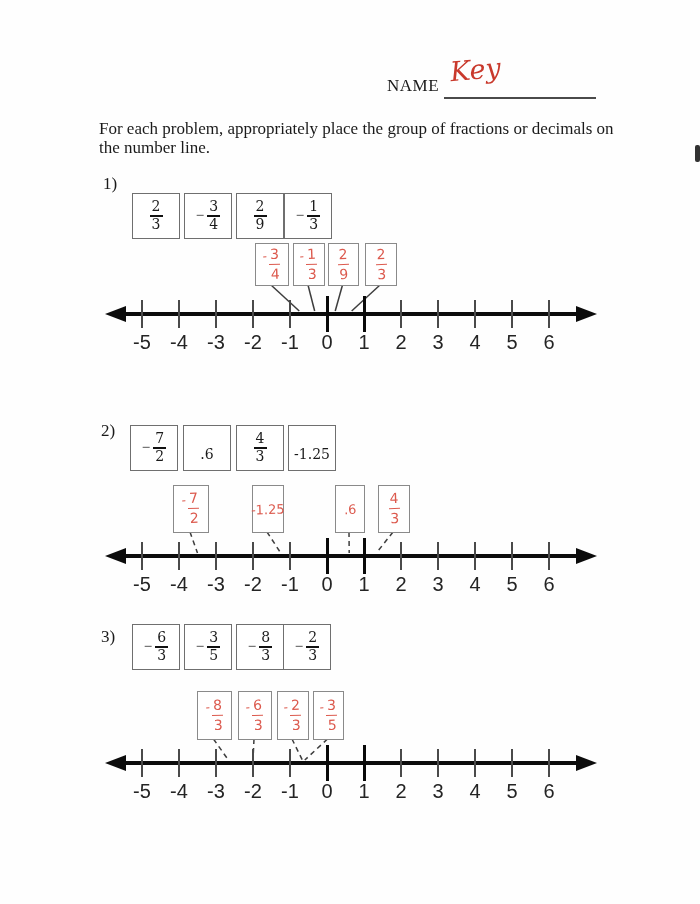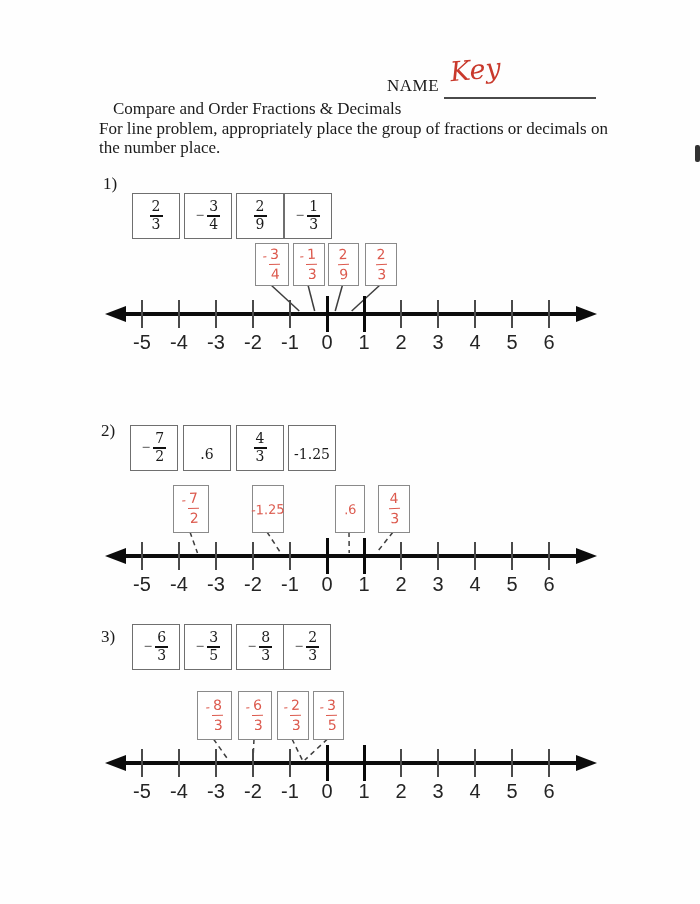--- a/index.html
+++ b/index.html
@@ -36,23 +36,22 @@
   #connectors{position:absolute;left:0;top:0;pointer-events:none;}
   .artifact{width:5px;height:17px;background:#1c1c1c;border-radius:2px;opacity:.9;}
 </style>
 </head>
 <body>
 
 <div class="page">
   <div class="abs name-label" style="left:387px;top:76px;">NAME</div>
   <div class="abs name-underline" style="left:444px;top:97px;width:152px;"></div>
   <div class="abs name-value" style="left:450px;top:54px;">Key</div>
-  <div class="abs hdr" style="left:113px;top:99px;">Compare and Order Fractions &amp; Decimals</div>
-  <div class="abs hdr" style="left:99px;top:119px;">For line problem, appropriately place the group of fractions or decimals on</div>
-  <div class="abs hdr" style="left:99px;top:138px;">the number place.</div>
+  <div class="abs hdr" style="left:99px;top:119px;">For each problem, appropriately place the group of fractions or decimals on</div>
+  <div class="abs hdr" style="left:99px;top:138px;">the number line.</div>
 
   <svg id="connectors" width="700" height="904">
       <line x1="271" y1="285" x2="299.25" y2="311" stroke="#3d3d3d" stroke-width="1.5"></line>
       <line x1="308" y1="285" x2="314.6679" y2="311" stroke="#3d3d3d" stroke-width="1.5"></line>
       <line x1="342.5" y1="285" x2="335.2214" y2="311" stroke="#3d3d3d" stroke-width="1.5"></line>
       <line x1="380" y1="285" x2="351.6679" y2="311" stroke="#3d3d3d" stroke-width="1.5"></line>
       <line x1="190" y1="532" x2="197.5" y2="553" stroke="#3d3d3d" stroke-width="1.5" stroke-dasharray="5 4"></line>
       <line x1="267" y1="532" x2="280.75" y2="553" stroke="#3d3d3d" stroke-width="1.5" stroke-dasharray="5 4"></line>
       <line x1="349" y1="532" x2="349.2" y2="553" stroke="#3d3d3d" stroke-width="1.5" stroke-dasharray="5 4"></line>
       <line x1="393" y1="532" x2="376.33209999999997" y2="553" stroke="#3d3d3d" stroke-width="1.5" stroke-dasharray="5 4"></line>

